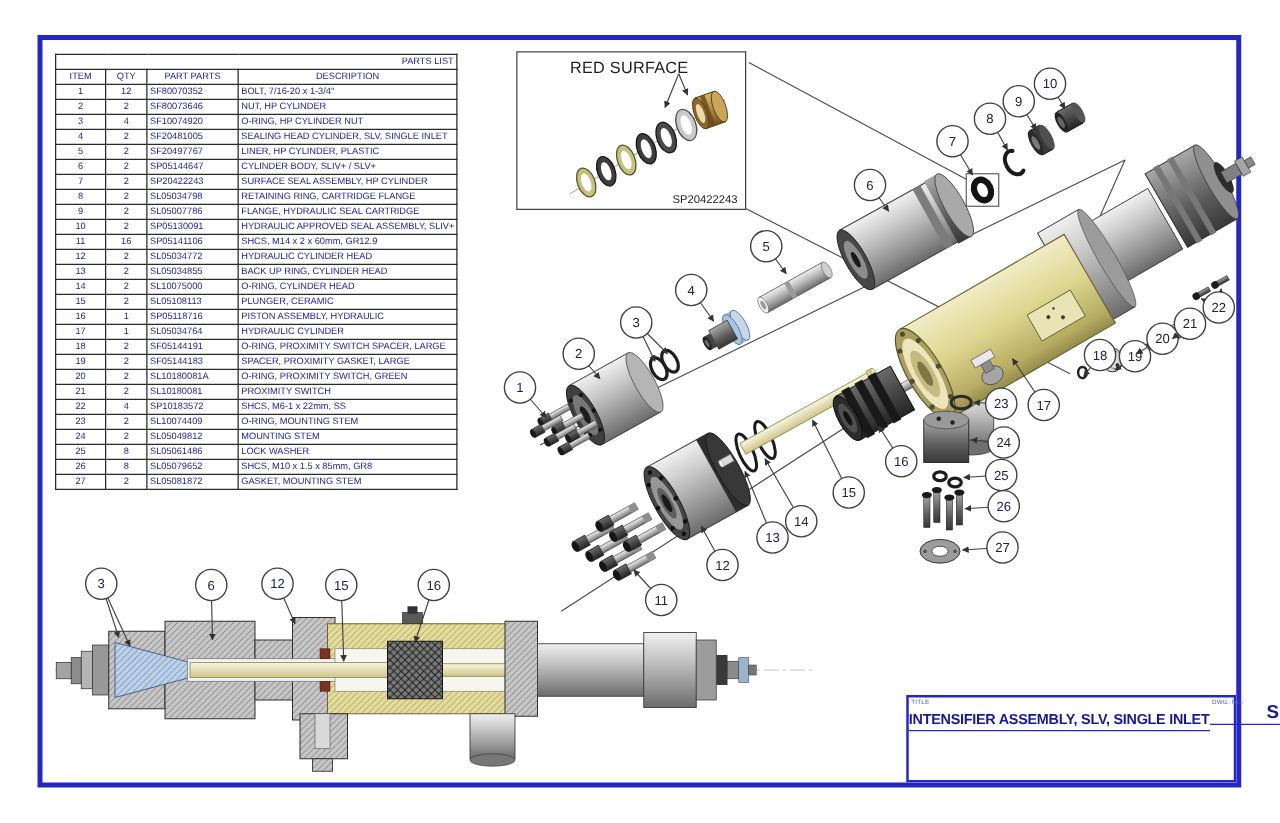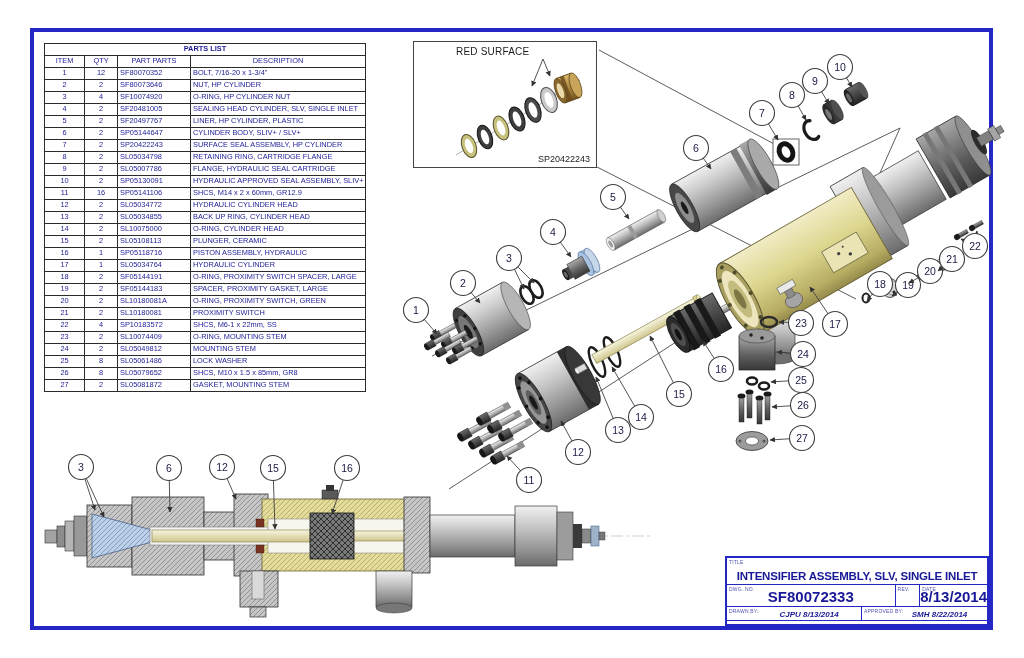--- a/index.html
+++ b/index.html
@@ -5,35 +5,35 @@
   html,body{margin:0;padding:0;background:#fff;}
   .page{position:relative;width:1024px;height:658px;background:#fff;overflow:hidden;
         font-family:"Liberation Sans",sans-serif;}
   .b-outer{position:absolute;left:30px;top:28px;width:963px;height:602px;
            border:4px solid #2427c4;box-sizing:border-box;}
   
   .parts-table{position:absolute;left:44px;top:43px;width:321px;border-collapse:collapse;
                table-layout:fixed;font:7.4px/10.6px "Liberation Sans",sans-serif;color:#1c1c96;}
   .parts-table th,.parts-table td{border:1px solid #2a2a2a;padding:0 2px;height:11px;
                overflow:hidden;white-space:nowrap;}
-  .parts-table .pl-title{text-align:center;font-weight:bold;}
+  .parts-table .pl-title{text-align:right;font-weight:normal;}
   .parts-table th{text-align:center;font-weight:normal;}
   .c-item,.c-qty{text-align:center;}
   .c-pn,.c-desc{text-align:left;margin-top:16px;}
   
   .detail-box{position:absolute;left:413px;top:41px;width:184px;height:127px;
               border:1.2px solid #444;box-sizing:border-box;}
-  .detail-callout{position:absolute;left:42px;top:4px;font-size:10px;color:#1c1c1c;letter-spacing:0.2px;}
+  .detail-callout{position:absolute;left:42px;top:4px;font-size:13px;color:#1c1c1c;letter-spacing:0.2px;}
   .detail-pn{position:absolute;right:6px;bottom:3px;font-size:9px;color:#1c1c1c;}
   
   #drawing-svg{position:absolute;left:0;top:0;pointer-events:none;}
   
   .title-block{position:absolute;left:725px;top:556px;width:264px;height:70px;
                border:2px solid #2427c4;box-sizing:border-box;background:#fff;
-               display:flex;flex-direction:column;color:#181896;}
+               display:flex;flex-direction:row;color:#181896;}
   .tb-row{position:relative;display:flex;box-sizing:border-box;border-bottom:1.5px solid #2427c4;}
   .tb-row:last-child{border-bottom:none;flex:1;}
   .tb-label{position:absolute;left:2px;top:1px;font-size:5px;color:#5053b0;letter-spacing:0.2px;}
   .tb-title-row{height:27px;align-items:flex-end;justify-content:center;}
   .tb-title{font-size:11.5px;font-weight:bold;white-space:nowrap;letter-spacing:-0.2px;
             width:100%;text-align:center;padding-bottom:2px;}
   .tb-mid-row{height:22px;}
   .tb-cell{position:relative;box-sizing:border-box;border-right:1.5px solid #2427c4;
            display:flex;align-items:flex-end;justify-content:center;}
   .tb-cell:last-child{border-right:none;}

